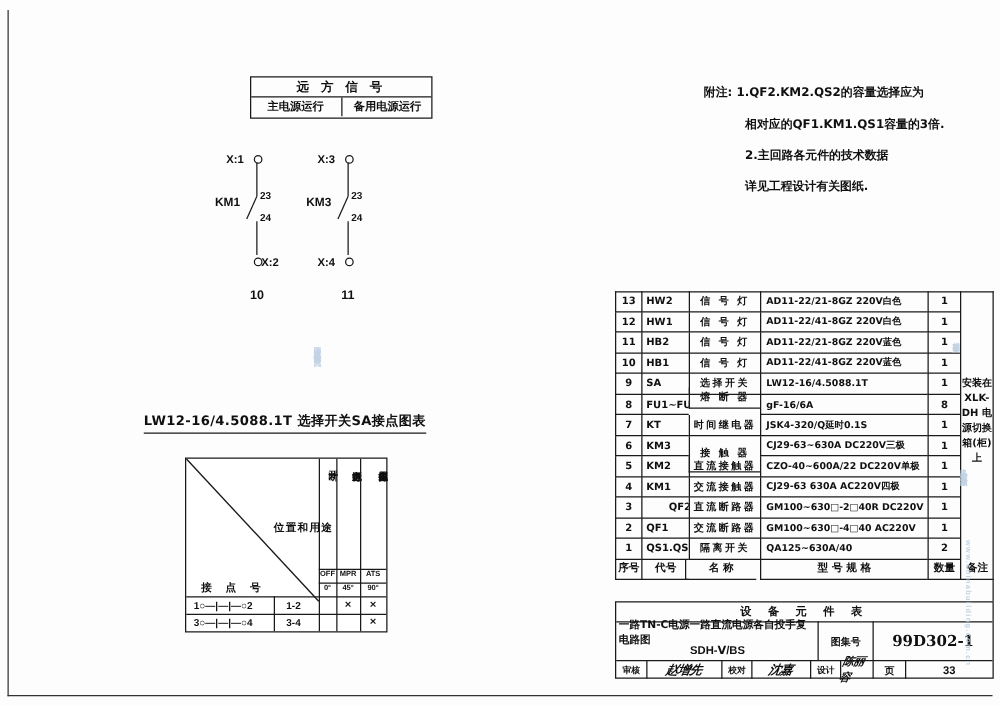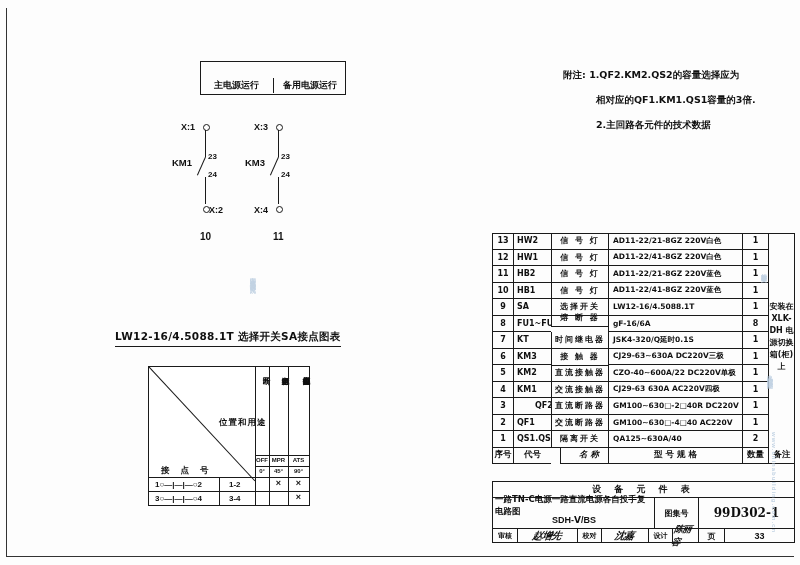--- a/index.html
+++ b/index.html
@@ -82,20 +82,21 @@
 </style>
 </head>
 <body>
 
 <div class="sheet">
 
   <div class="frame-left"></div>
   <div class="frame-bottom"></div>
 
   <div class="rs-box">
+    <div class="rs-title cn">远 方 信 号</div>
     <div class="rs-cellL cn">主电源运行</div>
     <div class="rs-cellR cn">备用电源运行</div>
   </div>
 
   <div class="abs term-label" style="left:181px;top:122px;">X:1</div>
   <div class="term-dot" style="left:203px;top:124px;"></div>
   <div class="vline" style="left:205px;top:130px;height:27px;"></div>
   <div class="contact-bar" style="left:205px;top:157px;"></div>
   <div class="vline" style="left:205px;top:177px;height:27px;"></div>
   <div class="abs num-s" style="left:208px;top:152px;">23</div>
@@ -117,20 +118,21 @@
   <div class="term-dot" style="left:276px;top:206px;"></div>
   <div class="abs bottom-num" style="left:273px;top:231px;">11</div>
 
   <div class="notes cn">
     <div class="nowrap">
       <span>附注:</span>
       <span>1.QF2.KM2.QS2的容量选择应为</span>
     </div>
     <div class="ind nowrap">相对应的QF1.KM1.QS1容量的3倍.</div>
     <div class="ind nowrap">2.主回路各元件的技术数据</div>
+    <div class="ind nowrap">详见工程设计有关图纸.</div>
   </div>
 
   <div class="sa-caption cn">LW12-16/4.5088.1T  选择开关SA接点图表</div>
 
   <div class="sa-table">
     <svg class="sa-diag" viewBox="0 0 160 138" preserveAspectRatio="none">
       <line x1="0" y1="0" x2="106" y2="114" stroke="#1a1a1a" stroke-width="1.1"></line>
     </svg>
     <div class="sa-posuse cn">位置和用途</div>
     <div class="sa-ptnum cn">接 点 号</div>
@@ -205,21 +207,21 @@
         <div class="ct-cell c-name cn" style="left: 59px; top: 77px; width: 57px; height: 16.5px;">熔 断 器</div>
         <div class="ct-cell c-spec cn" style="left: 116px; top: 82.5px; width: 134px; height: 16.5px;">gF-16/6A</div>
         <div class="ct-cell c-qty cn" style="left: 250px; top: 82.5px; width: 26px; height: 16.5px;">8</div>
         <div class="ct-cell c-num cn" style="left: 0px; top: 99px; width: 21px; height: 16.5px;">7</div>
         <div class="ct-cell c-code cn" style="left: 21px; top: 99px; width: 38px; height: 16.5px;">KT</div>
         <div class="ct-cell c-name cn" style="left: 59px; top: 99px; width: 57px; height: 16.5px;">时间继电器</div>
         <div class="ct-cell c-spec cn" style="left: 116px; top: 99px; width: 134px; height: 16.5px;">JSK4-320/Q延时0.1S</div>
         <div class="ct-cell c-qty cn" style="left: 250px; top: 99px; width: 26px; height: 16.5px;">1</div>
         <div class="ct-cell c-num cn" style="left: 0px; top: 115.5px; width: 21px; height: 16.5px;">6</div>
         <div class="ct-cell c-code cn" style="left: 21px; top: 115.5px; width: 38px; height: 16.5px;">KM3</div>
-        <div class="ct-cell c-name cn" style="left: 59px; top: 115.5px; width: 57px; height: 17px;">接 触 器</div>
+        <div class="ct-cell c-name cn" style="left: 59px; top: 115.5px; width: 57px; height: 29px;">接 触 器</div>
         <div class="ct-cell c-spec cn" style="left: 116px; top: 115.5px; width: 134px; height: 16.5px;">CJ29-63~630A DC220V三极</div>
         <div class="ct-cell c-qty cn" style="left: 250px; top: 115.5px; width: 26px; height: 16.5px;">1</div>
         <div class="ct-cell c-num cn" style="left: 0px; top: 132px; width: 21px; height: 16.5px;">5</div>
         <div class="ct-cell c-code cn" style="left: 21px; top: 132px; width: 38px; height: 16.5px;">KM2</div>
         <div class="ct-cell c-name cn" style="left: 59px; top: 132px; width: 57px; height: 16.5px;">直流接触器</div>
         <div class="ct-cell c-spec cn" style="left: 116px; top: 132px; width: 134px; height: 16.5px;">CZO-40~600A/22 DC220V单极</div>
         <div class="ct-cell c-qty cn" style="left: 250px; top: 132px; width: 26px; height: 16.5px;">1</div>
         <div class="ct-cell c-num cn" style="left: 0px; top: 148.5px; width: 21px; height: 16.5px;">4</div>
         <div class="ct-cell c-code cn" style="left: 21px; top: 148.5px; width: 38px; height: 16.5px;">KM1</div>
         <div class="ct-cell c-name cn" style="left: 59px; top: 148.5px; width: 57px; height: 16.5px;">交流接触器</div>
@@ -235,21 +237,21 @@
         <div class="ct-cell c-name cn" style="left: 59px; top: 181.5px; width: 57px; height: 16.5px;">交流断路器</div>
         <div class="ct-cell c-spec cn" style="left: 116px; top: 181.5px; width: 134px; height: 16.5px;">GM100~630□-4□40 AC220V</div>
         <div class="ct-cell c-qty cn" style="left: 250px; top: 181.5px; width: 26px; height: 16.5px;">1</div>
         <div class="ct-cell c-num cn" style="left: 0px; top: 198px; width: 21px; height: 16.5px;">1</div>
         <div class="ct-cell c-code cn" style="left: 21px; top: 198px; width: 38px; height: 16.5px;">QS1.QS3</div>
         <div class="ct-cell c-name cn" style="left: 59px; top: 198px; width: 57px; height: 16.5px;">隔离开关</div>
         <div class="ct-cell c-spec cn" style="left: 116px; top: 198px; width: 134px; height: 16.5px;">QA125~630A/40</div>
         <div class="ct-cell c-qty cn" style="left: 250px; top: 198px; width: 26px; height: 16.5px;">2</div>
         <div class="ct-cell c-qty cn" style="left: 0px; top: 214.5px; width: 21px; height: 16.5px; font-size: 8.5px;">序号</div>
         <div class="ct-cell c-qty cn" style="left: 21px; top: 214.5px; width: 38px; height: 16.5px; font-size: 8.5px;">代号</div>
-        <div class="ct-cell c-qty cn" style="left: 68px; top: 214.5px; width: 57px; height: 16.5px; font-size: 8.5px; font-style: italic;">名 称</div>
+        <div class="ct-cell c-qty cn" style="left: 56px; top: 214.5px; width: 57px; height: 16.5px; font-size: 8.5px;">名 称</div>
         <div class="ct-cell c-qty cn" style="left: 116px; top: 214.5px; width: 134px; height: 16.5px; font-size: 8.5px;">型 号   规 格</div>
         <div class="ct-cell c-qty cn" style="left: 250px; top: 214.5px; width: 26px; height: 16.5px; font-size: 8.5px;">数量</div>
         <div class="ct-cell c-qty cn" style="left: 276px; top: 214.5px; width: 27px; height: 16.5px; font-size: 8.5px;">备注</div>
         <div style="position: absolute; left: 276px; top: 0px; width: 1px; height: 214.5px; background: rgb(26, 26, 26);"></div>
       </div>
     <div class="remark-box cn">安装在 XLK-DH 电源切换箱(柜) 上</div>
   </div>
 
   <div class="tb">
 

